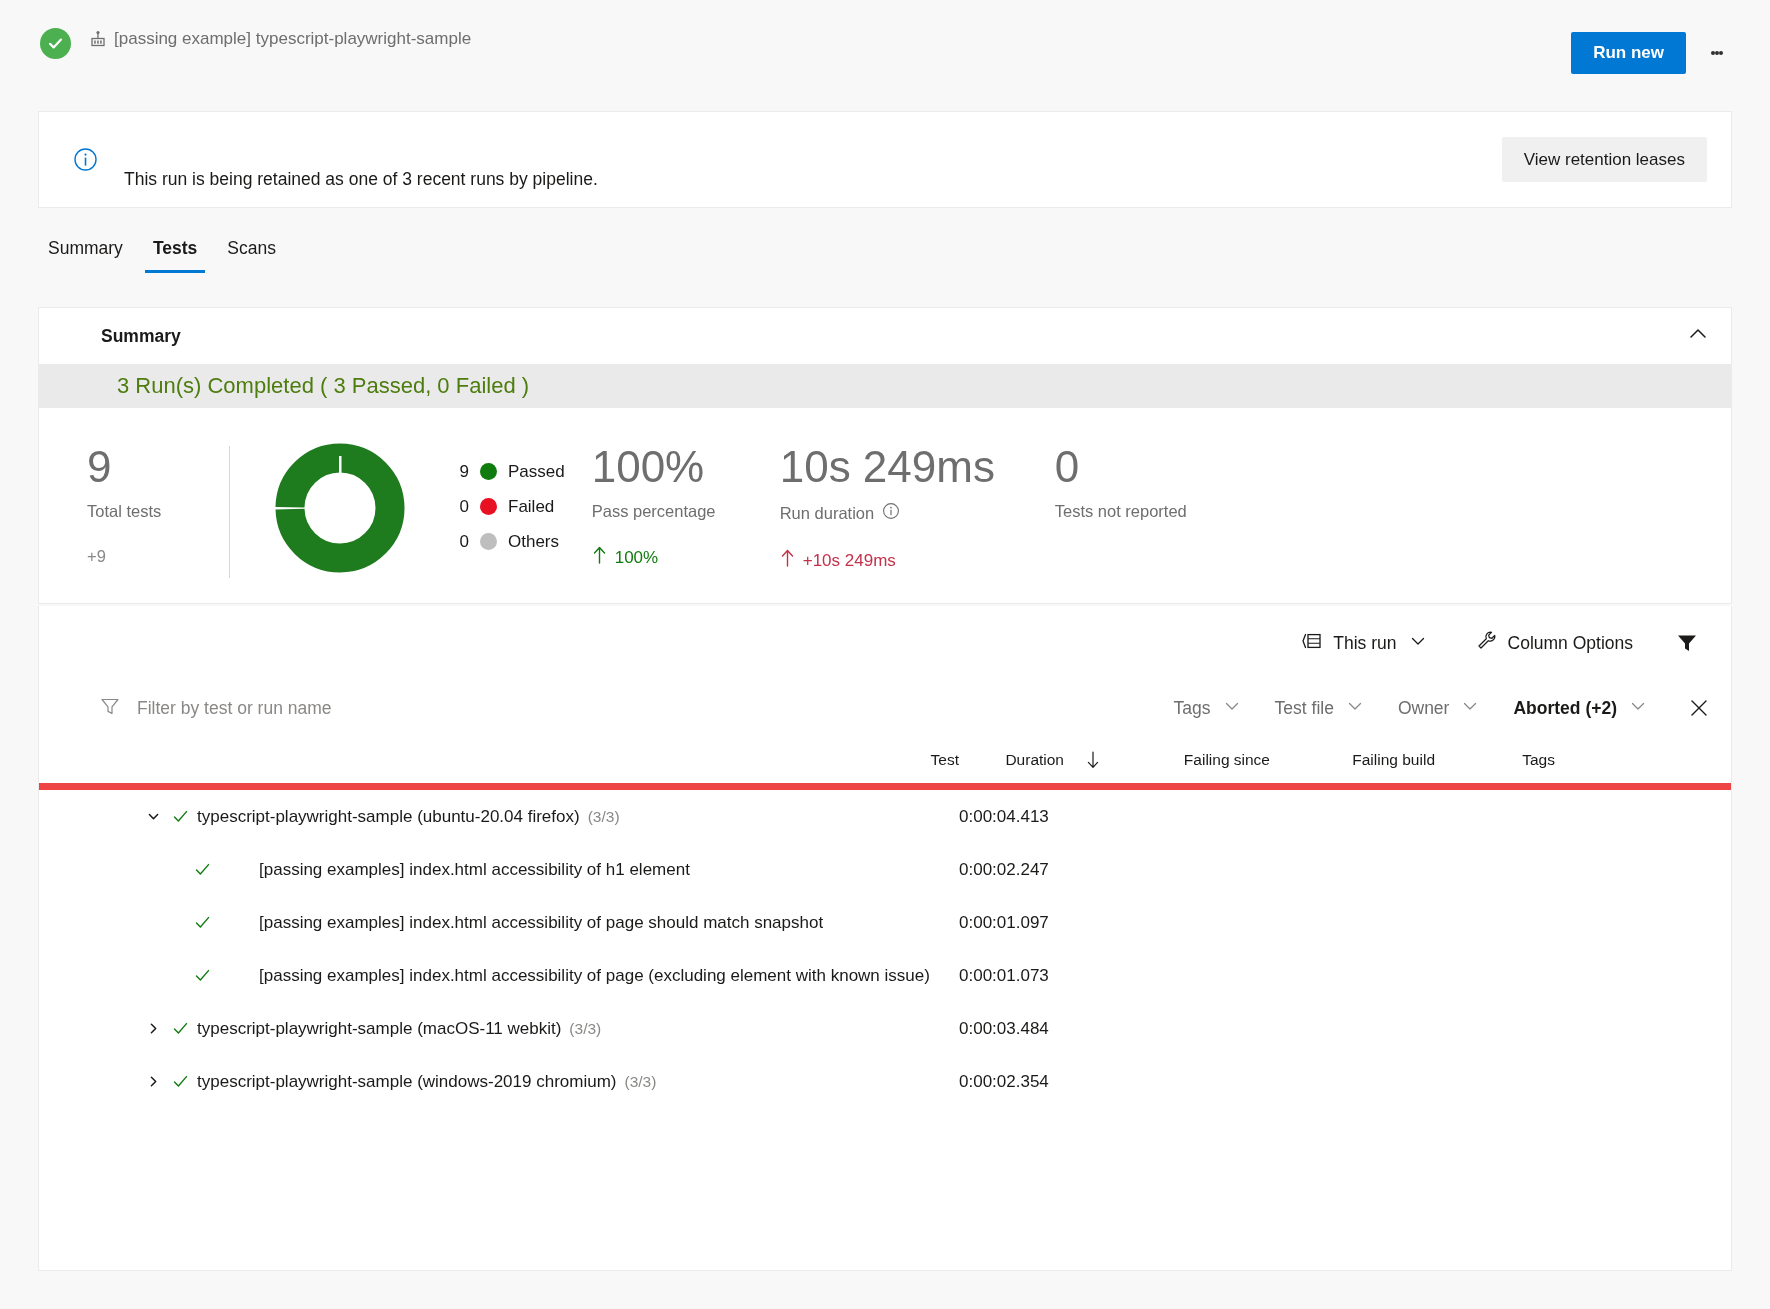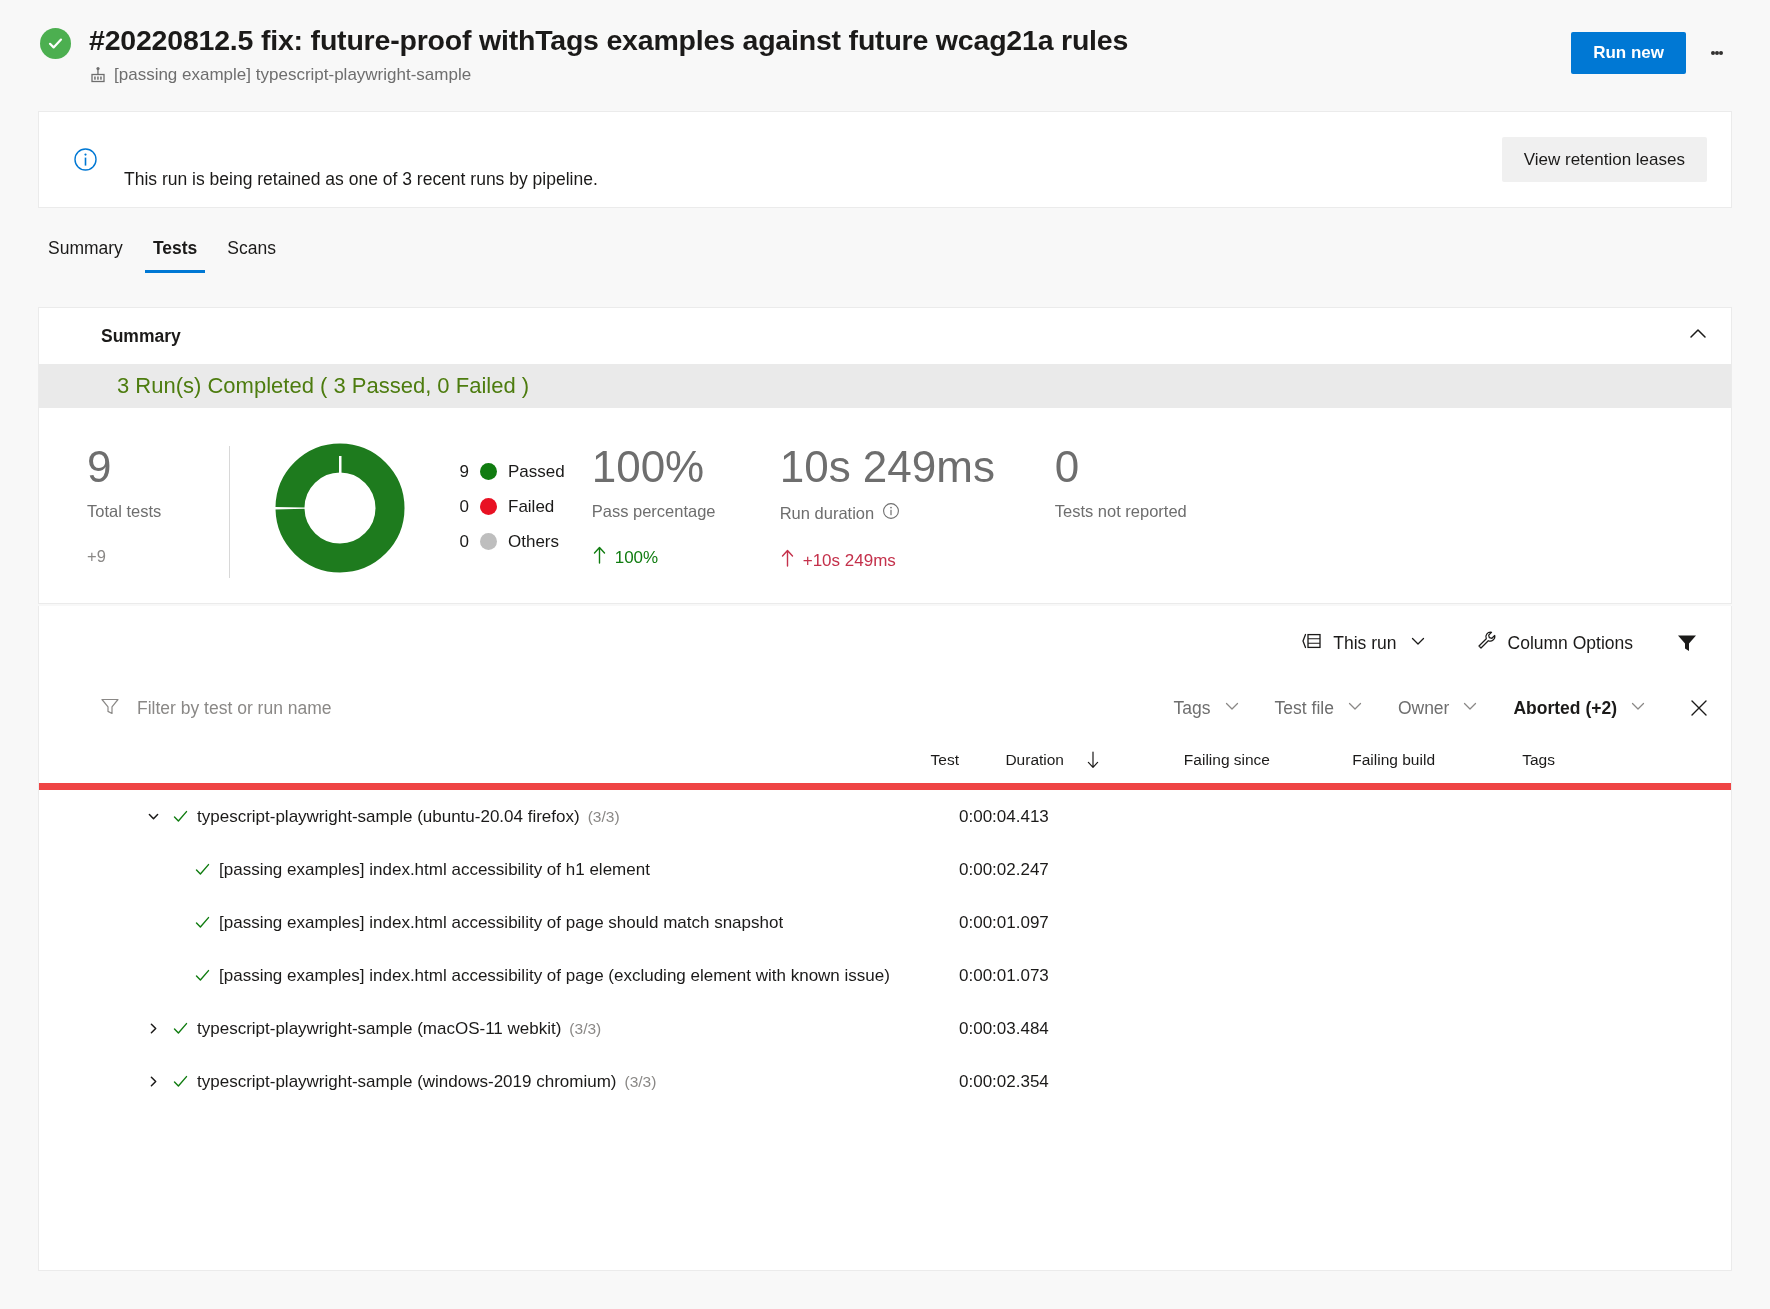--- a/index.html
+++ b/index.html
@@ -142,37 +142,36 @@
 
   .trow { display: flex; align-items: center; height: 53px; }
   .c-test { width: 920px; display: flex; align-items: center; font-size: 17px;
             overflow: hidden; white-space: nowrap; }
   .c-dur  { width: 160px; font-size: 17px; color: #1b1a19; }
   .twisty { width: 28px; display: flex; align-items: center; justify-content: center; cursor: pointer; }
   .chk { width: 26px; display: flex; align-items: center; justify-content: center; }
   .rowname { margin-left: 4px; overflow: hidden; text-overflow: clip; white-space: nowrap; }
   .count { color: #8a8886; font-size: 15.5px; margin-left: 8px; }
   .lvl0 { padding-left: 100px; }
-  .lvl1 { padding-left: 150px; }
+  .lvl1 { padding-left: 150px; gap: 40px; }
   .clip { display:inline-block; max-width: 740px; overflow:hidden; white-space:nowrap; vertical-align: bottom;}
 </style>
 </head>
 <body>
 
 <div class="page">
 
   <div class="header">
     <div class="hdr-row">
       <div class="status-circle">
         <svg width="19" height="19" viewBox="0 0 19 19">
             <path d="M4 9.8 L7.6 13.4 L15 5.6" stroke="#ffffff" stroke-width="2.2" fill="none" stroke-linecap="round" stroke-linejoin="round"></path>
           </svg>
       </div>
       <div class="hdr-text">
-        <div class="build-title">#20220812.5 fix: future-proof withTags examples against future wcag21a rules</div>
         <div class="sub-line">
           <span class="pipeline-icon">
             <svg width="18" height="18" viewBox="0 0 18 18">
               <rect x="3" y="8.5" width="12" height="7" fill="none" stroke="#6e6e6e" stroke-width="1.3"></rect>
               <rect x="5.2" y="10.5" width="1.5" height="3.2" fill="#6e6e6e"></rect>
               <rect x="8.2" y="10.5" width="1.5" height="3.2" fill="#6e6e6e"></rect>
               <rect x="11.2" y="10.5" width="1.5" height="3.2" fill="#6e6e6e"></rect>
               <rect x="8.3" y="3.4" width="1.3" height="4.6" fill="#6e6e6e"></rect>
               <circle cx="9" cy="2.6" r="1.6" fill="#6e6e6e"></circle>
             </svg>

